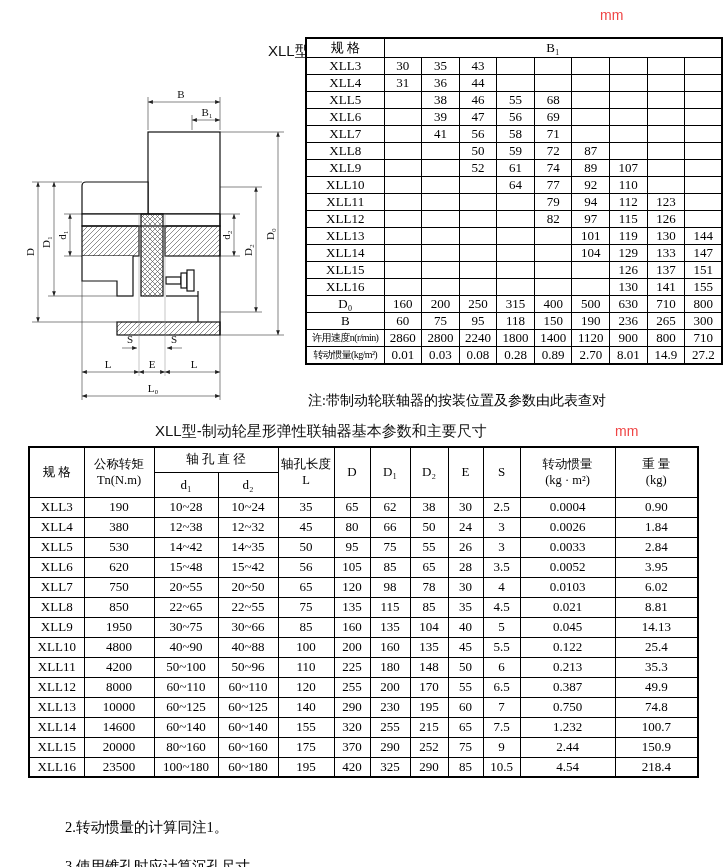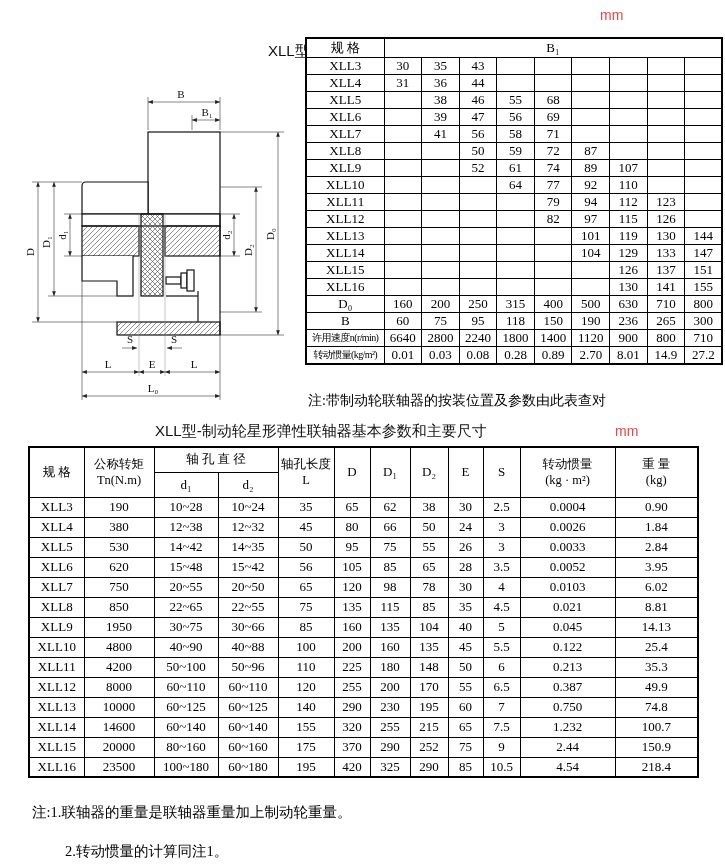--- a/index.html
+++ b/index.html
@@ -352,21 +352,21 @@
         <td>95</td>
         <td>118</td>
         <td>150</td>
         <td>190</td>
         <td>236</td>
         <td>265</td>
         <td>300</td>
       </tr>
       <tr>
         <td>许用速度n(r/min)</td>
-        <td>6640</td>
+        <td>2860</td>
         <td>2800</td>
         <td>2240</td>
         <td>1800</td>
         <td>1400</td>
         <td>1120</td>
         <td>900</td>
         <td>800</td>
         <td>710</td>
       </tr>
       <tr>
@@ -629,16 +629,15 @@
         <td>290</td>
         <td>85</td>
         <td>10.5</td>
         <td>4.54</td>
         <td>218.4</td>
       </tr>
     </tbody>
 </table>
 
 <div class="footnotes">
-  <div class="fline">注:1.联轴器的重量是联轴器重量加上制动轮重量。</div>
   <div class="fline indent">2.转动惯量的计算同注1。</div>
   <div class="fline indent">3.使用锥孔时应计算沉孔尺寸。</div>
 </div>
 
 </body></html>

